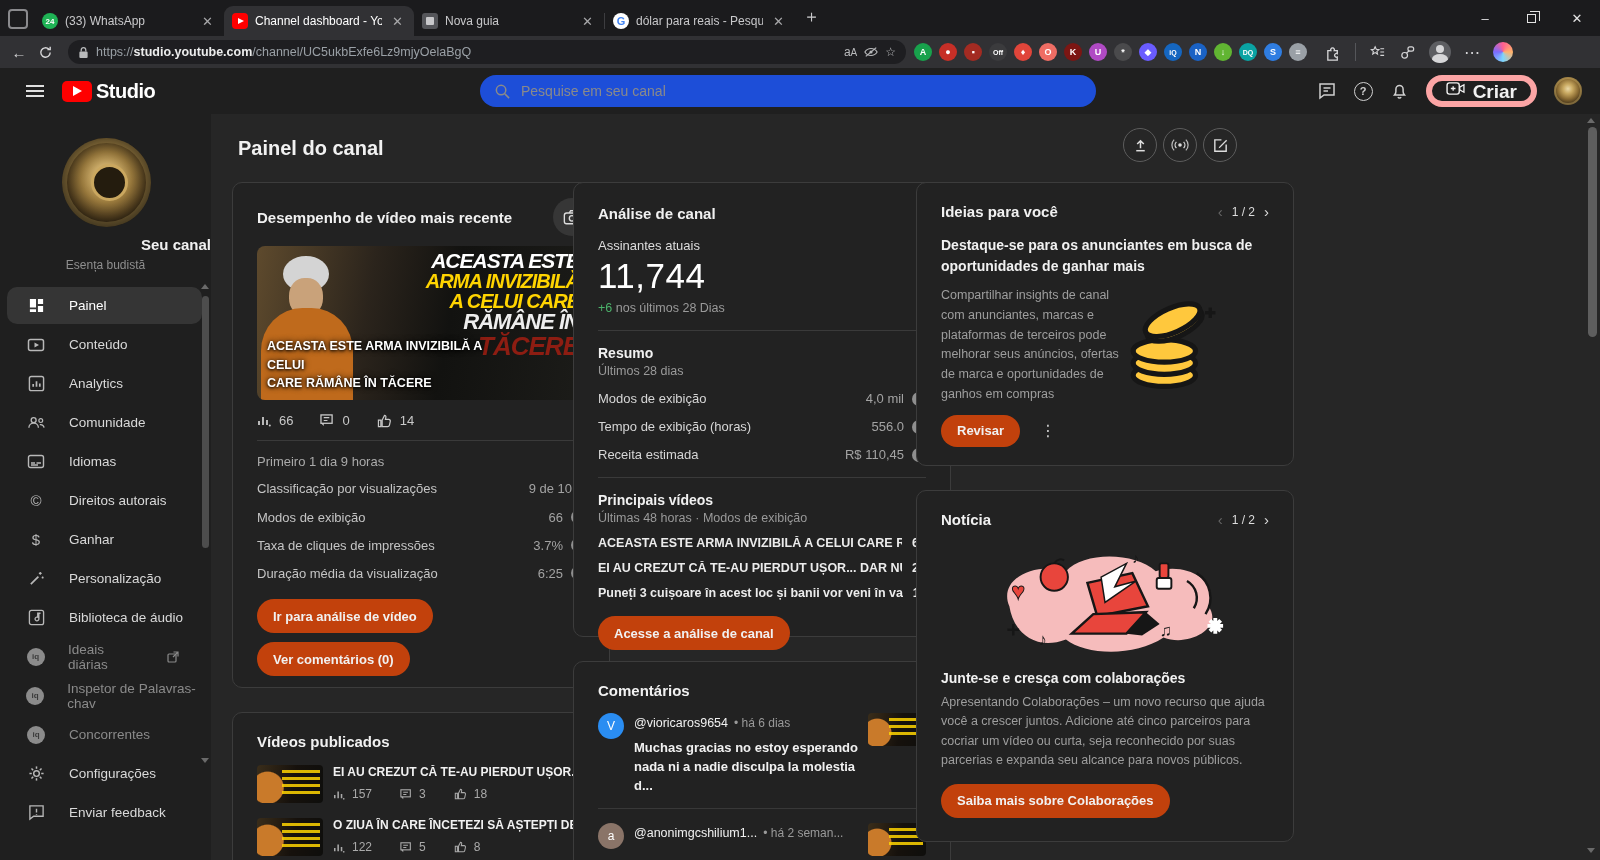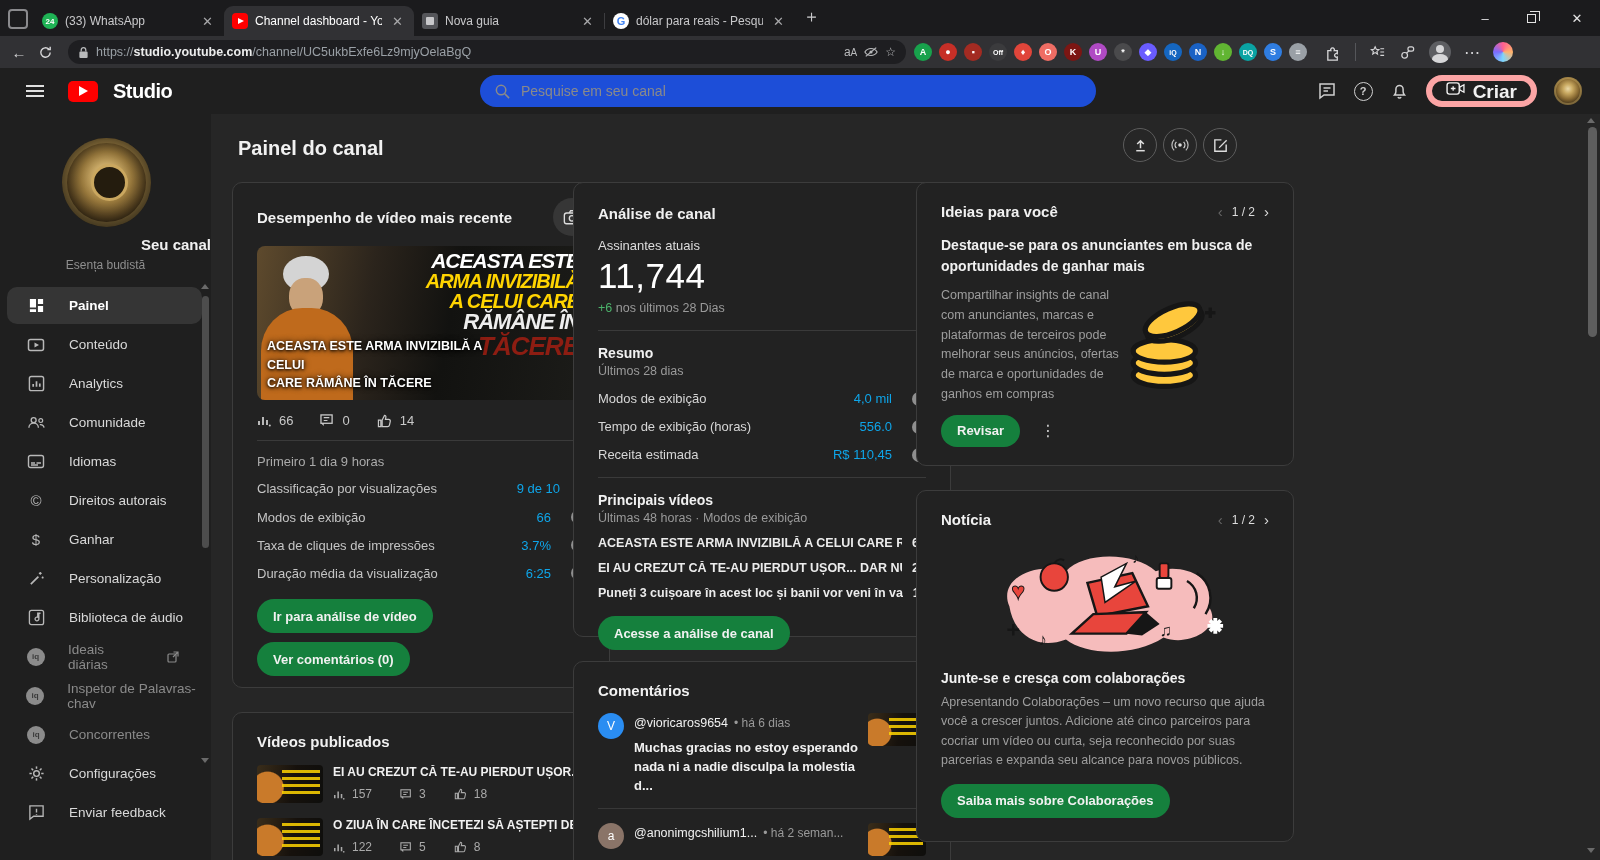--- a/index.html
+++ b/index.html
@@ -56,21 +56,21 @@
   .profile-dot::after{ content:""; position:absolute; left:3px; top:13px; width:16px; height:10px; border-radius:50% 50% 0 0; background:#d6d6d8;}
   .copilot{ width:20px; height:20px; border-radius:50%;
     background:conic-gradient(#ff5f8f,#ffb26b,#7cd7ff,#7a6bff,#ff5f8f); }
 
   
   .studio-header{ position:absolute; left:0; top:68px; width:1600px; height:46px; background:#1f1f1f;
     display:flex; align-items:center; }
   .hamburger{ width:18px; height:12px; margin-left:26px; border-top:2px solid #e0e0e0;
     border-bottom:2px solid #e0e0e0; position:relative; }
   .hamburger::after{ content:""; position:absolute; left:0; top:3px; width:100%; height:2px; background:#e0e0e0; }
-  .yt-logo{ display:flex; align-items:center; gap:15px; margin-left:24px; }
+  .yt-logo{ display:flex; align-items:center; gap:4px; margin-left:18px; }
   .yt-mark{ width:30px; height:21px; background:#f00; border-radius:5px; position:relative; }
   .yt-mark::after{ content:""; position:absolute; left:11px; top:5.5px; border-left:9px solid #fff;
     border-top:5px solid transparent; border-bottom:5px solid transparent; }
   .yt-word{ font-size:20px; font-weight:bold; letter-spacing:-0.5px; color:#fff; }
   .studio-search{ position:absolute; left:480px; top:7px; width:616px; height:32px; background:#1d4ed8;
     border-radius:16px; display:flex; align-items:center; padding:0 14px; gap:10px; }
   .studio-search input{ flex:1; background:none; border:none; outline:none; color:#ddd;
     font-size:14px; font-family:inherit; }
   .studio-search input::placeholder{ color:#8a8a8a; }
   .hdr-right{ position:absolute; right:18px; top:0; height:46px; display:flex; align-items:center; gap:17px; }
@@ -92,21 +92,21 @@
     border-radius:50%; border:3px solid #caa75f; background:#241c0e; }
   .channel-name{ position:absolute; left:0; top:122px; width:211px; text-align:right;
     font-size:15px; font-weight:bold; color:#f1f1f1; }
   .channel-sub{ position:absolute; left:0; top:144px; width:211px; text-align:center;
     font-size:12px; color:#8f8f8f; }
   .nav{ position:absolute; left:0; top:172px; width:211px; }
   .nav-item{ height:39px; display:flex; align-items:center; padding-left:26px; gap:23px;
     position:relative; font-size:13.5px; color:#d9d9d9; }
   .nav-item.active::before{ content:""; position:absolute; left:7px; right:9px; top:1px; bottom:1px;
     background:#353535; border-radius:10px; }
-  .nav-item.active .nav-label{ font-weight:bold; color:#fff; }
+  .nav-item.active .nav-label{ font-weight:normal; color:#fff; }
   .nav-item > *{ position:relative; }
   .nav-item.dim{ color:#8a8a8a; }
   .nav-ic-box{ width:20px; display:flex; justify-content:center; color:#b8b8b8; font-size:15px; }
   .nav-item.active .nav-ic-box{ color:#fff; }
   .circle-ic{ width:18px; height:18px; border-radius:50%; background:#8b8b8b; display:flex;
     align-items:center; justify-content:center; color:#3a3a3a; font-size:8px; font-weight:bold; }
   .ext-link{ margin-left:auto; margin-right:32px; color:#8a8a8a; }
   .side-scroll-thumb{ position:absolute; right:2px; top:182px; width:7px; height:252px;
     background:#4d4d4d; border-radius:4px; }
   .side-scroll-up{ position:absolute; right:2px; top:170px; width:0; height:0;
@@ -117,21 +117,21 @@
   
   .main{ position:absolute; left:211px; top:114px; width:1389px; height:746px; overflow:hidden; }
   .page-title{ position:absolute; left:27px; top:23px; font-size:20px; font-weight:bold; }
   .page-actions{ position:absolute; left:912px; top:14px; display:flex; gap:6px; }
   .round-btn{ width:34px; height:34px; border:1px solid #5c5c5c; border-radius:50%;
     display:flex; align-items:center; justify-content:center; color:#ddd; }
 
   .card{ position:absolute; width:378px; background:#222; border:1px solid #3c3c3c; border-radius:10px; }
   .card-title{ font-size:15px; font-weight:bold; color:#f1f1f1; }
   .pill{ display:inline-flex; align-items:center; height:34px; padding:0 16px; border-radius:17px;
-    background:#15803d; color:#f1f1f1; font-size:13px; font-weight:bold; }
+    background:#c2410c; color:#f1f1f1; font-size:13px; font-weight:bold; }
   .divider{ border-top:1px solid #3a3a3a; }
   .dl-ic{ width:14px; height:14px; border-radius:50%; background:#8f8f8f; color:#222;
     font-size:10px; font-weight:bold; display:flex; align-items:center; justify-content:center; flex:none;}
 
   
   #card-latest{ left:21px; top:68px; height:506px; }
   .cl-head{ display:flex; justify-content:space-between; align-items:center; padding:15px 18px 10px 24px; }
   .cam-btn{ width:38px; height:38px; border-radius:50%; background:#363636; display:flex;
     align-items:center; justify-content:center; }
   .thumb-lg{ margin:0 24px; height:154px; border-radius:8px; position:relative; overflow:hidden;
@@ -146,21 +146,21 @@
   .tt3{ font-size:20px; color:#ffd400; } .tt4{ font-size:22px; color:#eee; }
   .tt5{ font-size:26px; color:#8d1d12; }
   .thumb-overlay{ position:absolute; left:10px; bottom:7px; width:230px; font-size:12.5px;
     font-weight:bold; color:#fff; line-height:1.5; text-shadow:0 1px 3px #000, 0 0 6px #000; }
   .video-stats{ display:flex; align-items:center; gap:9px; padding:13px 24px 12px; color:#c9c9c9; font-size:13px; }
   .vs-group{ display:flex; align-items:center; gap:8px; margin-right:18px; }
   .chev-up{ margin-left:auto; }
   .first-period{ padding:13px 24px 4px; color:#aaa; font-size:13px; }
   .metric-row{ display:flex; align-items:center; padding:6.5px 24px; font-size:13px; }
   .metric-label{ flex:1; color:#c4c4c4; }
-  .metric-value{ color:#0ea5e9; margin-right:20px; }
+  .metric-value{ color:#a3a3a3; margin-right:8px; }
   .chev-r{ color:#aaa; font-size:15px; }
   .cl-buttons{ padding:12px 24px 0; }
   .cl-buttons .pill{ margin-bottom:9px; }
 
   
   #card-published{ left:21px; top:598px; height:330px; padding:20px 24px; }
   .pub-item{ display:flex; gap:10px; margin-top:15px; }
   .mini-thumb{ width:66px; height:38px; border-radius:4px; flex:none; position:relative; overflow:hidden;
     background:radial-gradient(circle at 16% 60%, #c97a2a 0 26%, transparent 28%),
     linear-gradient(100deg,#3a2d1a 0%,#16110c 55%,#0e0e0c 100%); }

